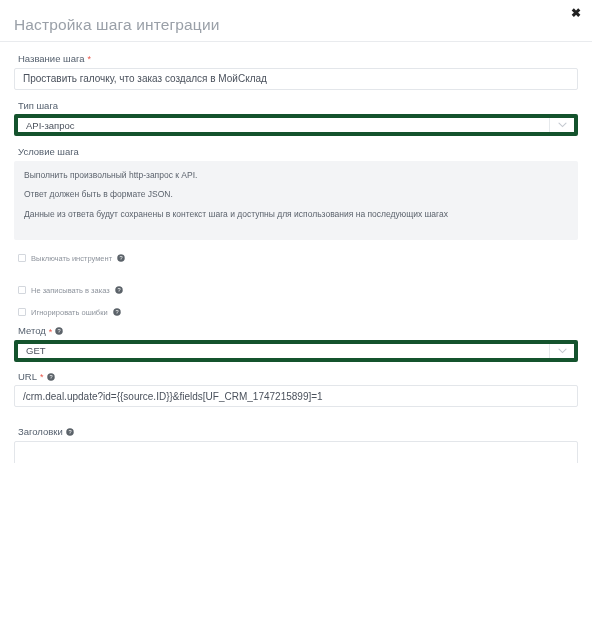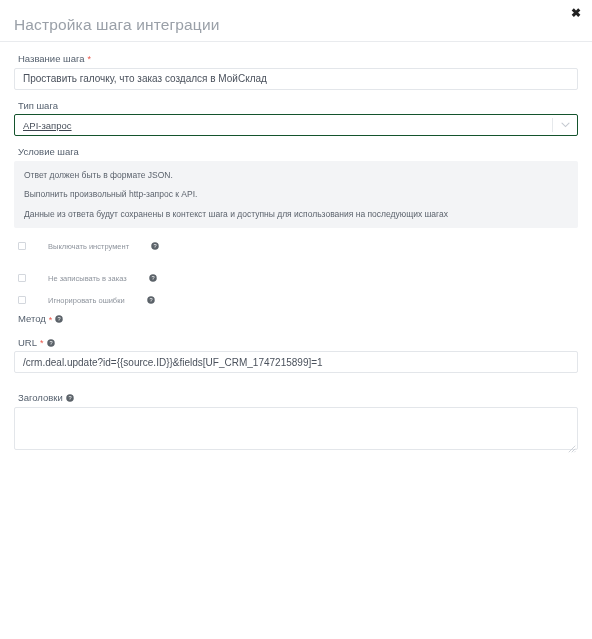--- a/index.html
+++ b/index.html
@@ -121,29 +121,28 @@
     font-size: 10px;
     color: #4a515c;
     padding: 0 8px;
     outline: none;
   }
   .text-input::placeholder { color: #9aa1ab; }
 
   .select-box {
     width: 100%;
     height: 22px;
-    border: 1px solid #14532d;
+    border: 4px solid #14532d;
     border-radius: 2px;
     background: #fff;
     display: flex;
     align-items: center;
     padding: 0 0 0 8px;
     cursor: pointer;
     position: relative;
-    text-decoration: underline;
   }
   .select-value {
     flex: 1 1 auto;
     font-size: 9.5px;
     color: #4a515c;
     white-space: nowrap;
     overflow: hidden;
   }
   .select-value.placeholder { color: #9aa1ab; }
   .select-sep {
@@ -167,27 +166,27 @@
     border-radius: 2px;
     padding: 9px 10px 9px 10px;
     margin-top: 0;
   }
   .desc-line {
     font-size: 8.5px;
     color: #5c636d;
     line-height: 1.25;
     margin: 0 0 9px 0;
   }
-  .desc-line:last-child { margin-bottom: 0; }
+  .desc-line:last-child { margin-bottom: 12px; }
 
   
   .checkbox-row {
     display: flex;
     align-items: center;
-    gap: 22px;
+    gap: 5px;
     padding-left: 4px;
   }
   .cbox {
     width: 8px;
     height: 8px;
     border: 1px solid #d3d7dd;
     border-radius: 1px;
     background: #fff;
     flex: none;
     cursor: pointer;
@@ -268,22 +267,22 @@
       </div>
     </div>
 
     <div class="sp11"></div>
 
     <div class="field">
       <div class="field-label">
         <span>Условие шага</span>
       </div>
       <div class="desc-box">
+        <p class="desc-line">Выполнить произвольный http-запрос к API.</p>
         <p class="desc-line">Ответ должен быть в формате JSON.</p>
-        <p class="desc-line">Выполнить произвольный http-запрос к API.</p>
         <p class="desc-line">Данные из ответа будут сохранены в контекст шага и доступны для использования на последующих шагах</p>
       </div>
     </div>
 
     <div class="sp14"></div>
 
     <div class="checkbox-row">
       <span class="cbox"></span>
       <span class="cbox-label">Выключать инструмент</span>
       <span class="help-icon">
@@ -329,20 +328,29 @@
       <div class="field-label">
         <span>Метод</span>
         <span class="req-star">*</span>
         <span class="help-icon">
           <svg width="8" height="8" viewBox="0 0 12 12" aria-hidden="true">
             <circle cx="6" cy="6" r="5.6" fill="#5b6269"></circle>
             <text x="6" y="9" font-size="8.4" font-family="Liberation Sans, sans-serif" fill="#ffffff" text-anchor="middle">?</text>
           </svg>
         </span>
       </div>
+      <div class="select-box">
+        <span class="select-value">GET</span>
+        <span class="select-sep"></span>
+        <span class="select-arrow">
+          <svg width="9" height="6" viewBox="0 0 9 6" fill="none" aria-hidden="true">
+            <path d="M1 1.2 L4.5 4.6 L8 1.2" stroke="#c4c9d0" stroke-width="1.1" fill="none" stroke-linecap="round"></path>
+          </svg>
+        </span>
+      </div>
     </div>
 
     <div class="sp10"></div>
 
     <div class="field">
       <div class="field-label">
         <span>URL</span>
         <span class="req-star">*</span>
         <span class="help-icon">
           <svg width="8" height="8" viewBox="0 0 12 12" aria-hidden="true">

